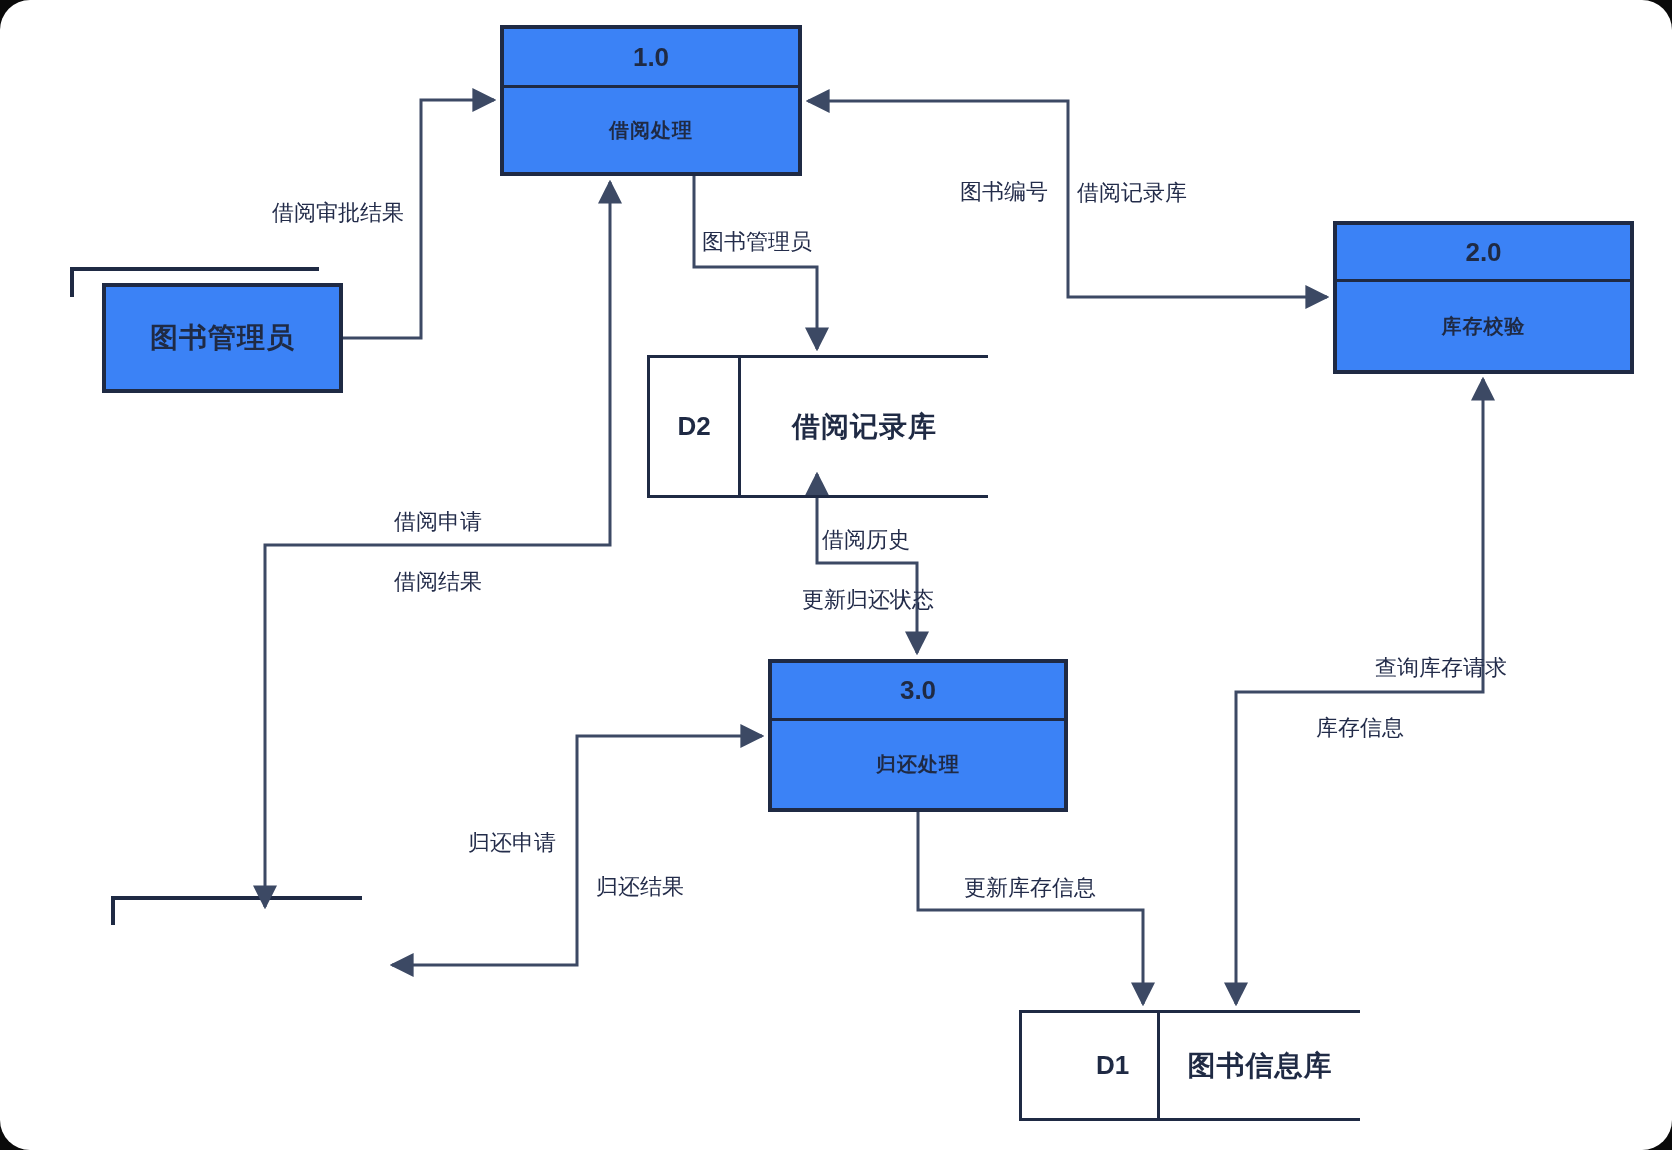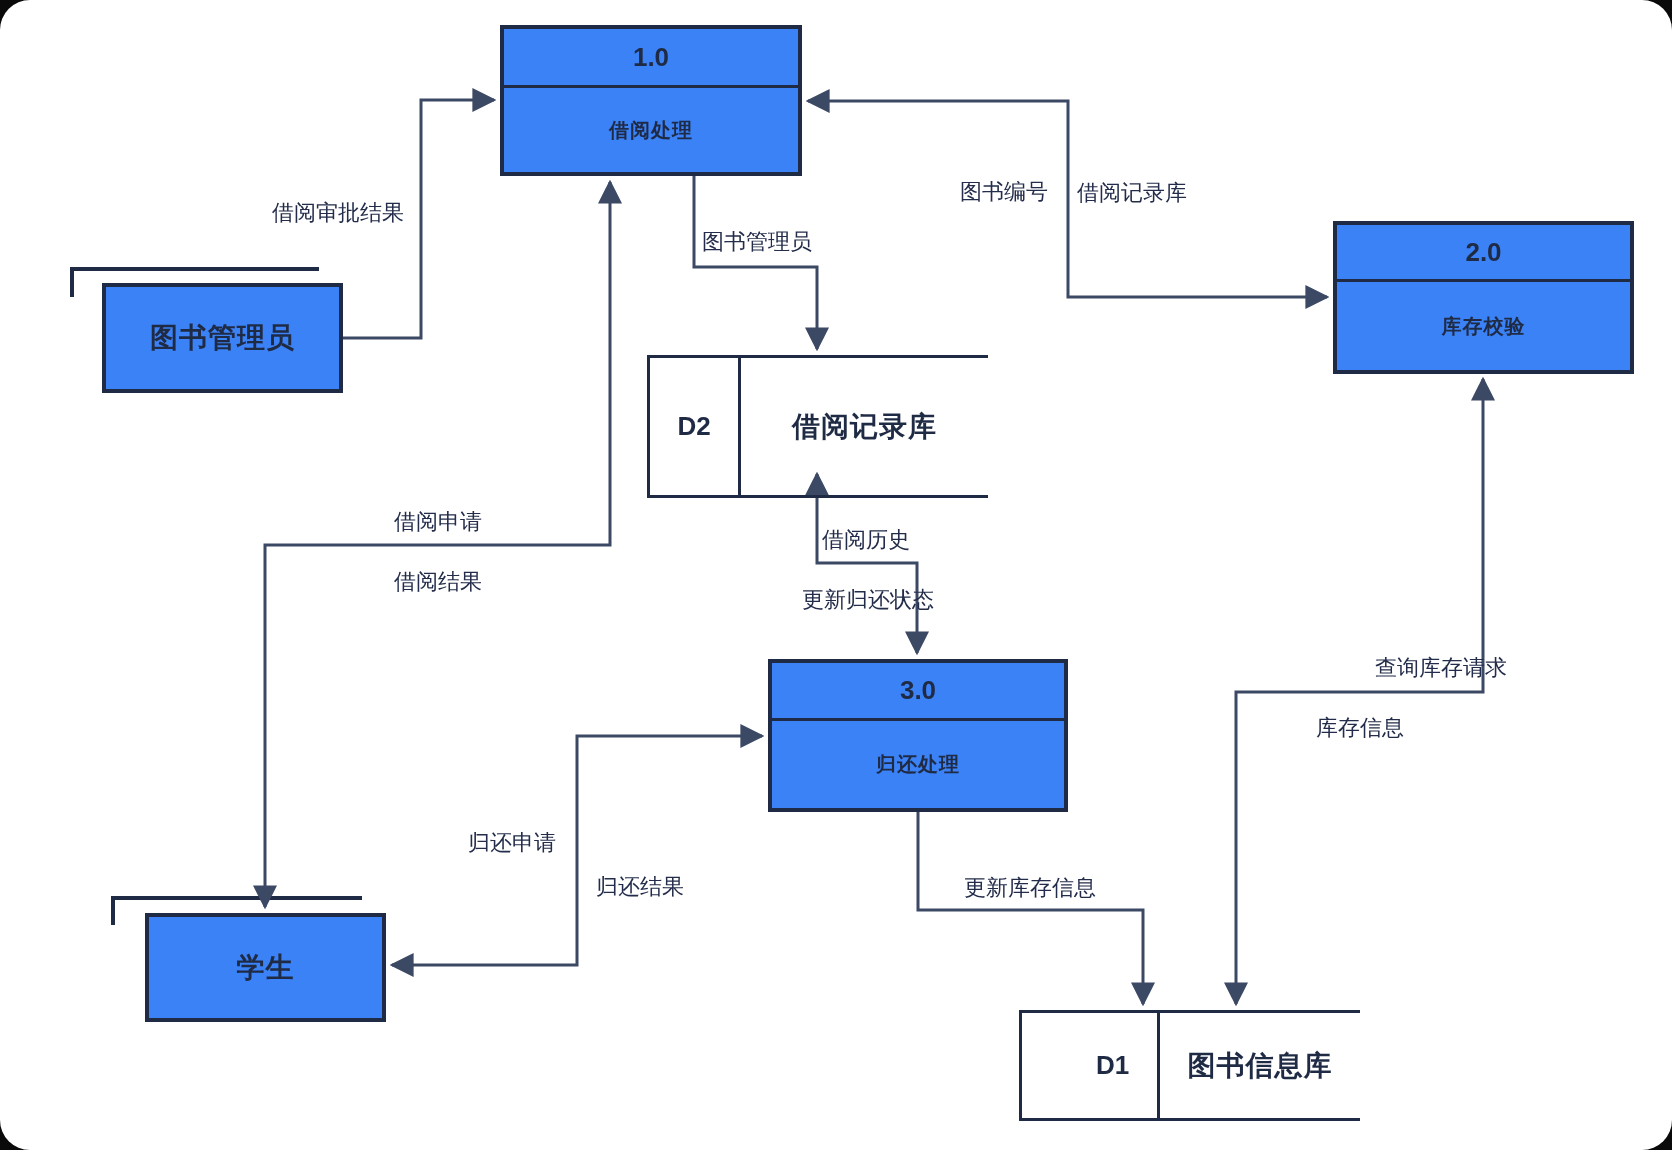--- a/index.html
+++ b/index.html
@@ -96,23 +96,20 @@
 
   <div class="node store" style="left:1019px;top:1010px;width:341px;height:111px;">
     <div class="store-key" style="width:92px;margin-left:46px;">D1</div>
     <div class="store-label">图书信息库</div>
   </div>
 
   <div class="node entity" style="left:102px;top:283px;width:241px;height:110px;">
     <span>图书管理员</span>
   </div>
 
-  <div class="node entity" style="left:145px;top:913px;width:241px;height:109px;">
-    <span>学生</span>
-  </div>
 
   <span class="flow-label" style="left:338px;top:213px;">借阅审批结果</span>
   <span class="flow-label" style="left:1004px;top:192px;">图书编号</span>
   <span class="flow-label" style="left:1132px;top:193px;">借阅记录库</span>
   <span class="flow-label" style="left:757px;top:242px;">图书管理员</span>
   <span class="flow-label" style="left:438px;top:522px;">借阅申请</span>
   <span class="flow-label" style="left:438px;top:582px;">借阅结果</span>
   <span class="flow-label" style="left:866px;top:540px;">借阅历史</span>
   <span class="flow-label" style="left:868px;top:600px;">更新归还状态</span>
   <span class="flow-label" style="left:512px;top:843px;">归还申请</span>

